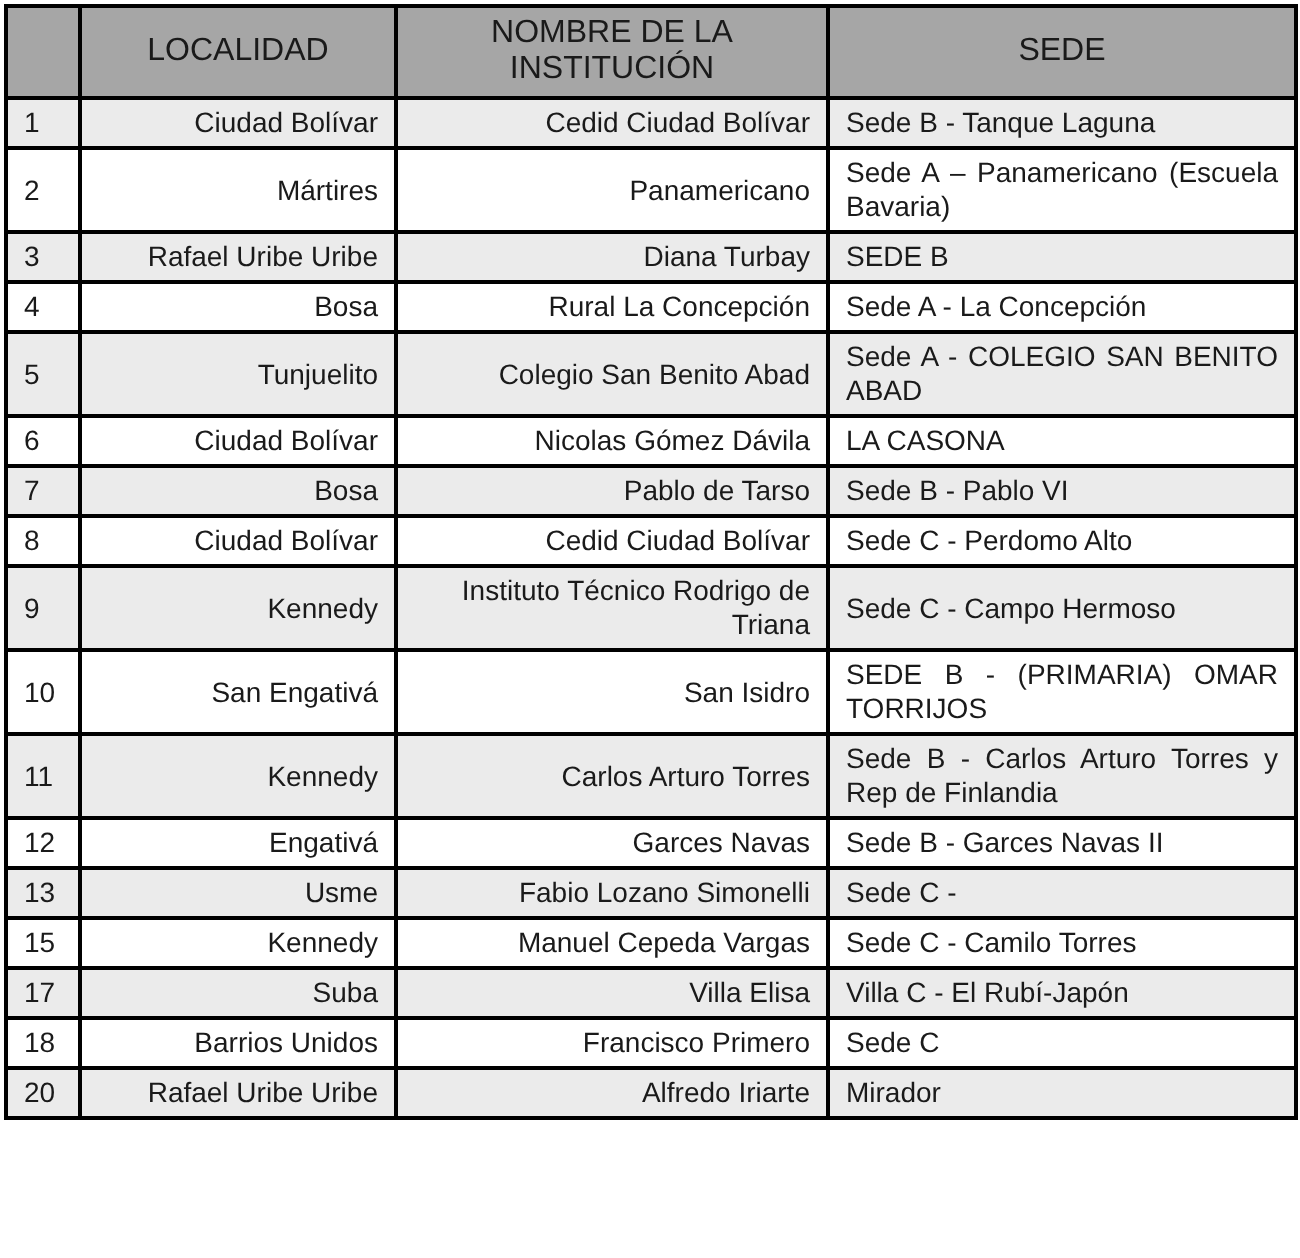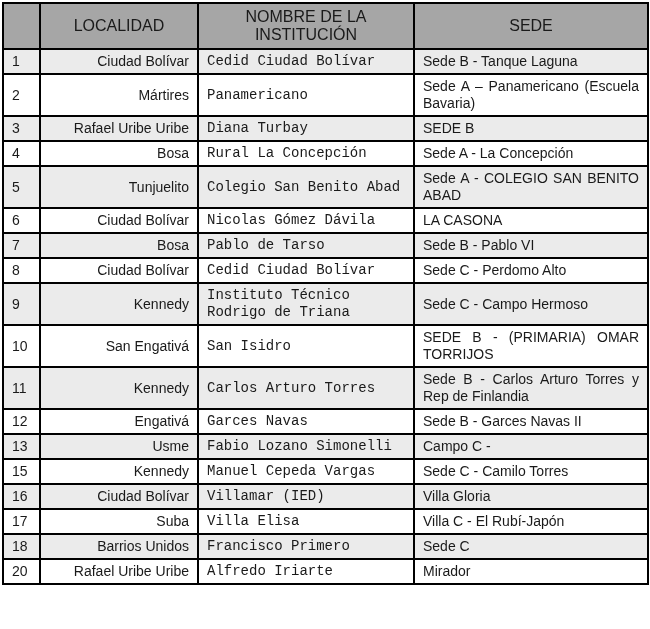--- a/index.html
+++ b/index.html
@@ -46,21 +46,21 @@
   }
   table.loc-table tbody tr { background: #ffffff; }
   table.loc-table tbody tr:nth-child(odd) { background: #ebebeb; }
 
   td.cell-num {
     text-align: left;
     padding-left: 9px;
     padding-right: 2px;
   }
   td.cell-loc  { text-align: right; }
-  td.cell-inst { text-align: left; font-family: Liberation Mono, monospace; }
+  td.cell-inst { text-align: right; }
   td.cell-sede { text-align: justify; margin-left: 32px; }
 </style>
 </head>
 <body>
 
 <div class="page">
   <table class="loc-table">
     <colgroup>
       <col class="c-num">
         <col class="c-loc">
@@ -145,33 +145,27 @@
       <tr>
         <td class="cell-num">12</td>
         <td class="cell-loc">Engativá</td>
         <td class="cell-inst">Garces Navas</td>
         <td class="cell-sede">Sede B - Garces Navas II</td>
       </tr>
       <tr>
         <td class="cell-num">13</td>
         <td class="cell-loc">Usme</td>
         <td class="cell-inst">Fabio Lozano Simonelli</td>
-        <td class="cell-sede">Campo C -</td>
+        <td class="cell-sede">Sede C -</td>
       </tr>
       <tr>
         <td class="cell-num">15</td>
         <td class="cell-loc">Kennedy</td>
         <td class="cell-inst">Manuel Cepeda Vargas</td>
         <td class="cell-sede">Sede C - Camilo Torres</td>
-      </tr>
-      <tr>
-        <td class="cell-num">16</td>
-        <td class="cell-loc">Ciudad Bolívar</td>
-        <td class="cell-inst">Villamar (IED)</td>
-        <td class="cell-sede">Villa Gloria</td>
       </tr>
       <tr>
         <td class="cell-num">17</td>
         <td class="cell-loc">Suba</td>
         <td class="cell-inst">Villa Elisa</td>
         <td class="cell-sede">Villa C - El Rubí-Japón</td>
       </tr>
       <tr>
         <td class="cell-num">18</td>
         <td class="cell-loc">Barrios Unidos</td>

